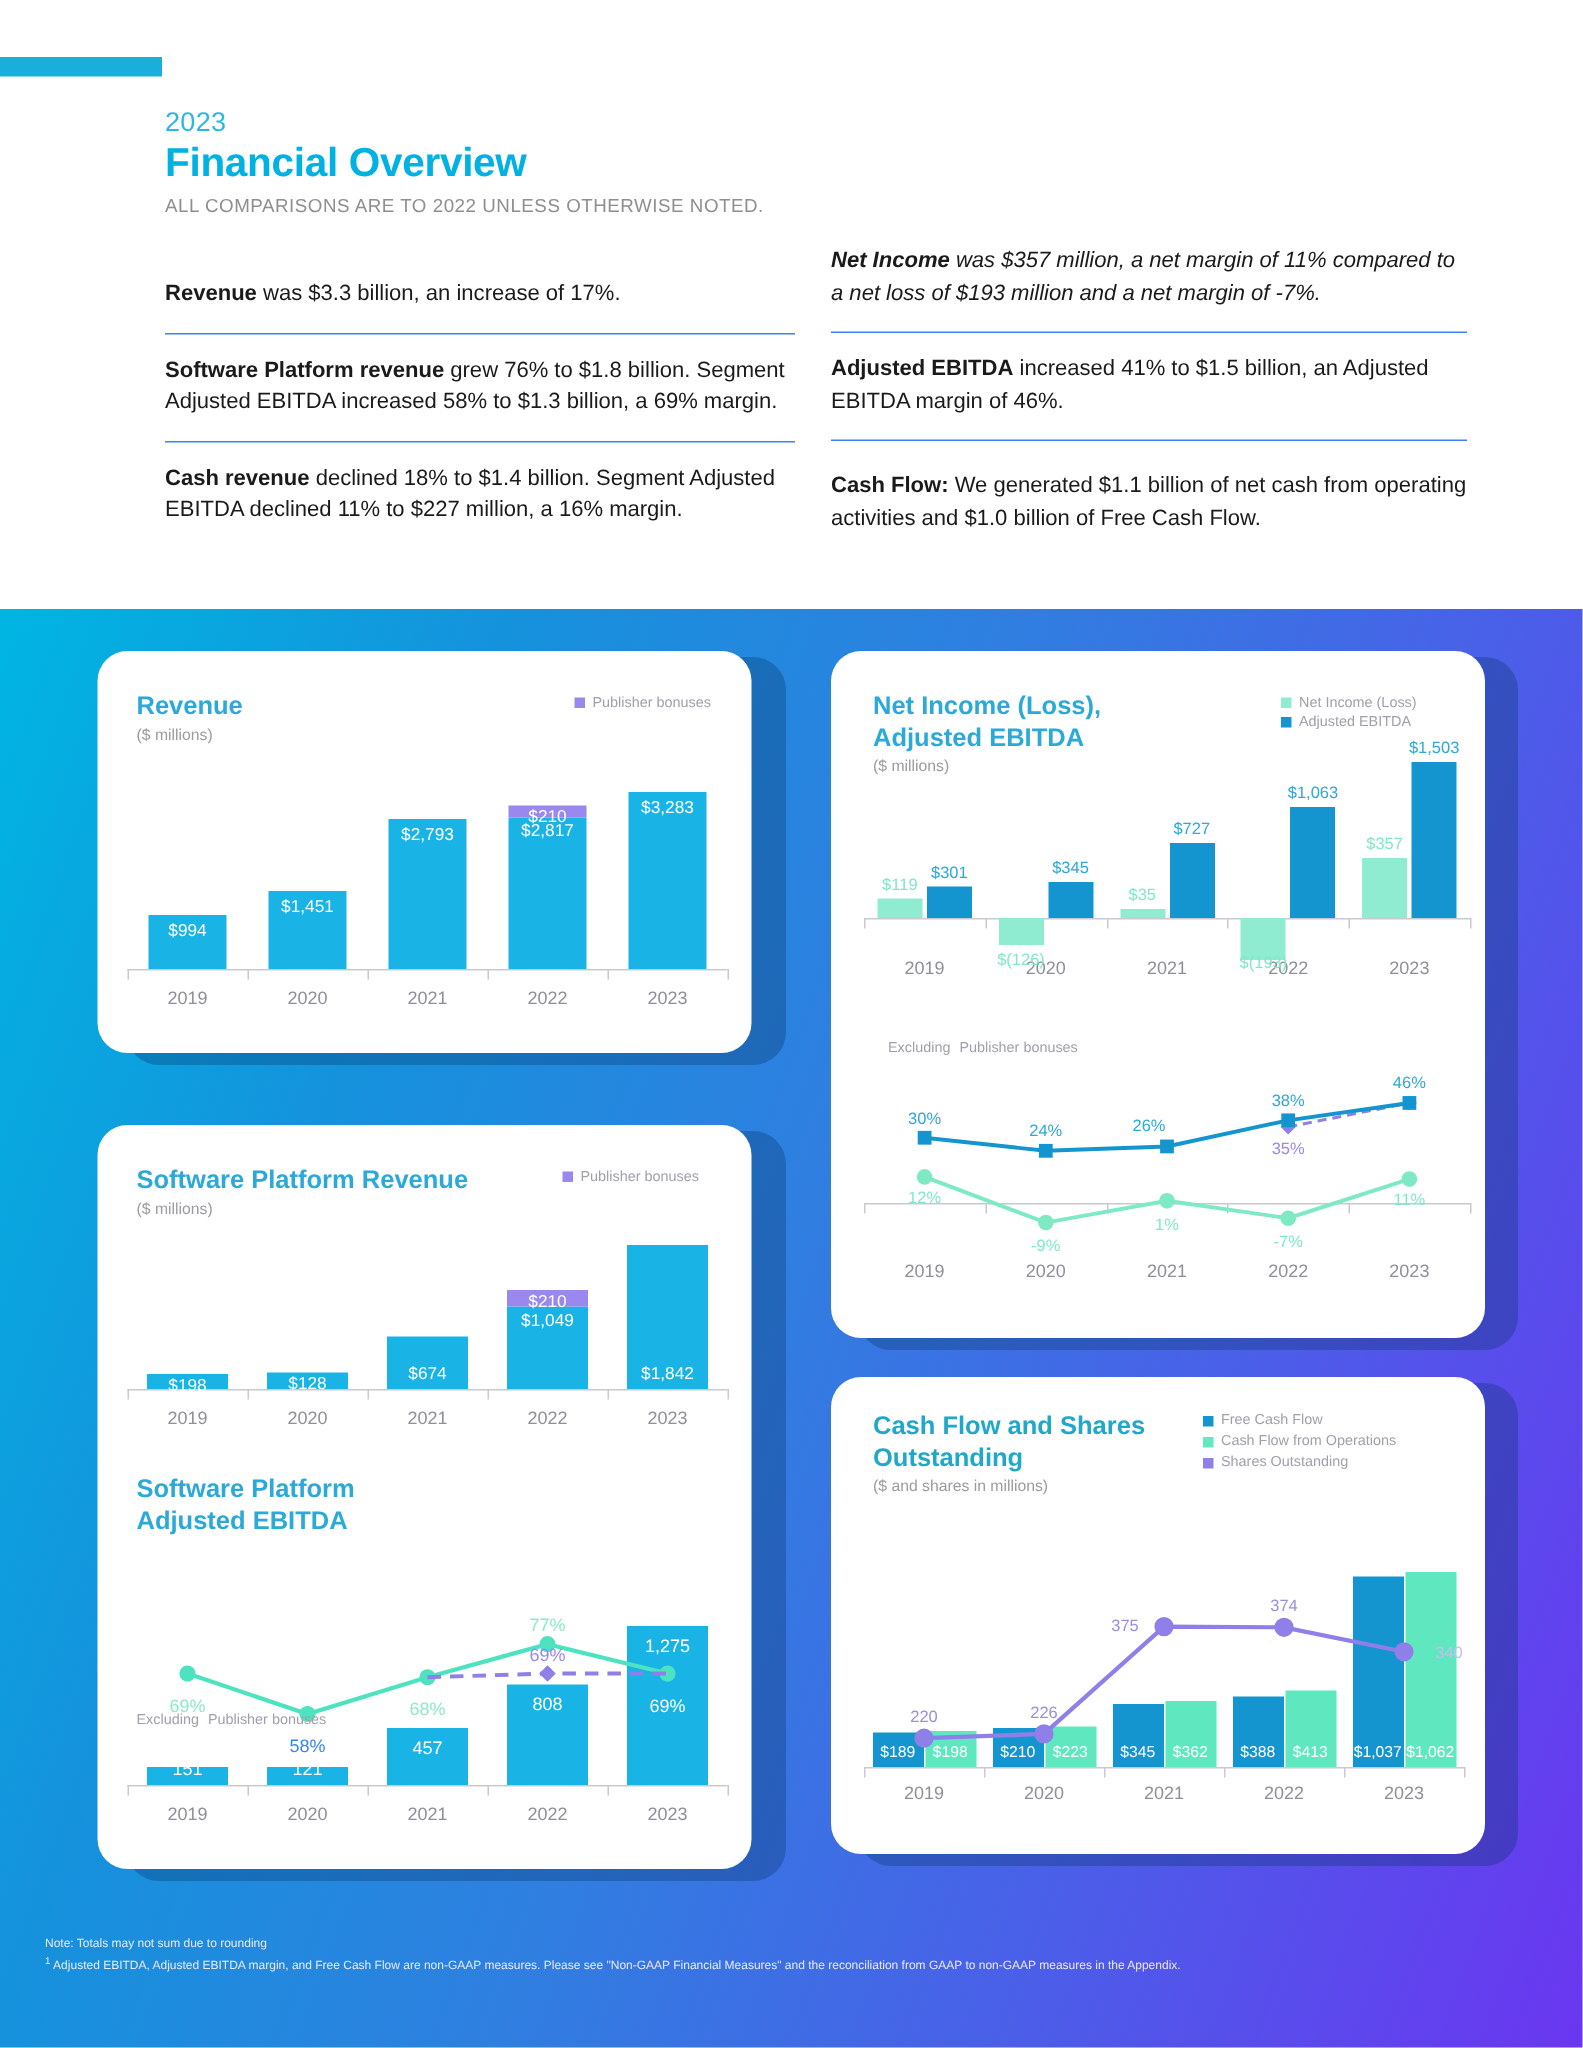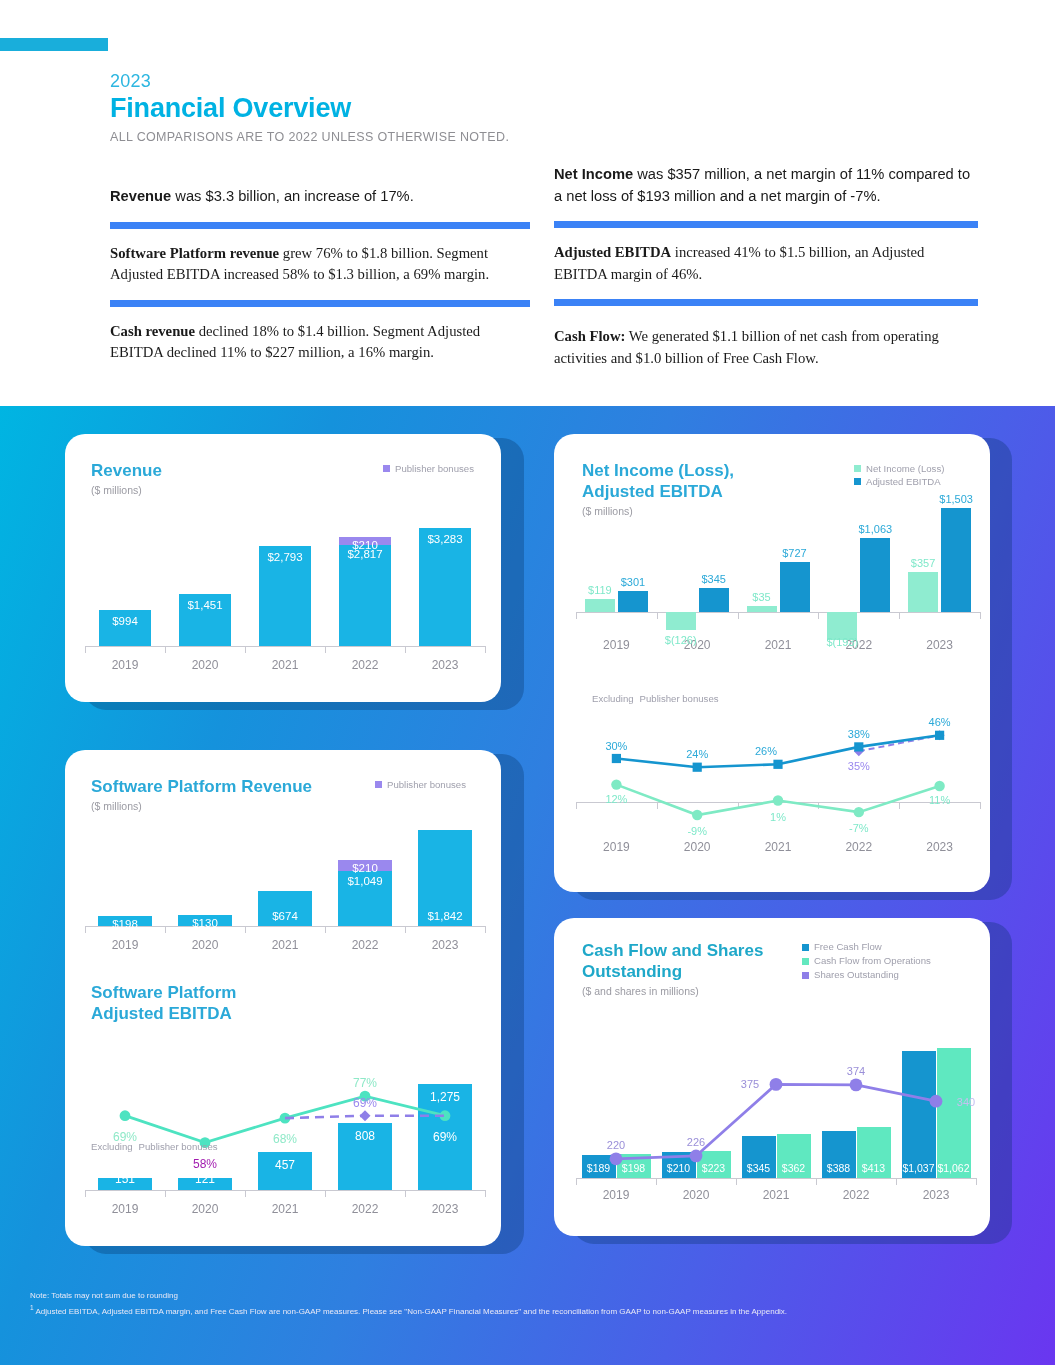--- a/index.html
+++ b/index.html
@@ -18,23 +18,23 @@
   .hdr { position:absolute; left:110px; top:70px; }
   .hdr-year { font-size:18px; color:#2cb6e0; letter-spacing:0.2px; line-height:22px; }
   .hdr-title { font-size:27px; font-weight:bold; color:#00b2e3; line-height:32px; letter-spacing:-0.2px; }
   .hdr-sub { position:absolute; left:110px; top:130px; font-size:12.5px; color:#8e8e93; letter-spacing:0.35px; }
 
   
   .bullets { position:absolute; top:160px; font-size:14.7px; line-height:21.5px; color:#1a1a1a; }
   .bullets.left  { left:110px; width:420px; }
   .bullets.right { left:554px; width:424px; }
   .bullet { padding:14px 0 14px 0; }
-  .bullet + .bullet { border-top:7px solid #3b82f6;font-family:Liberation Serif, serif; }
+  .bullet + .bullet { border-top:1px solid #3b82f6; }
   .bullets.left .bullet:first-child  { padding-top:26px; }
-  .bullets.right .bullet:first-child { padding-top:4px; }
+  .bullets.right .bullet:first-child { padding-top:4px;font-style:italic; }
   .bullets.right .bullet:last-child  { padding-top:20px; }
   .bullet b { font-weight:bold; }
 
   
   .gradient-panel {
     position:absolute; left:0; top:406px; width:1055px; height:959px;
     background:linear-gradient(110deg,#00b5e2 0%, #1592dc 24%, #2f7fe0 48%, #4a5fe8 72%, #6a36f0 100%);
   }
 
   
@@ -167,21 +167,21 @@
         <div class="tick" style="left: 320px; top: 110px; height: 7px;"></div>
         <div class="tick" style="left: 400px; top: 110px; height: 7px;"></div>
         <div class="xlabel" style="left: 0px; top: 122px; width: 80px;">2019</div>
         <div class="xlabel" style="left: 80px; top: 122px; width: 80px;">2020</div>
         <div class="xlabel" style="left: 160px; top: 122px; width: 80px;">2021</div>
         <div class="xlabel" style="left: 240px; top: 122px; width: 80px;">2022</div>
         <div class="xlabel" style="left: 320px; top: 122px; width: 80px;">2023</div>
         <div class="bar" style="left: 13px; top: 99.6808px; width: 54px; height: 10.3192px; background: rgb(25, 180, 229);"></div>
         <div class="bar-lbl" style="left: 1px; top: 101.681px; width: 78px; color: rgb(255, 255, 255); font-size: 11.5px; font-weight: normal;">$198</div>
         <div class="bar" style="left: 93px; top: 99.2117px; width: 54px; height: 10.7883px; background: rgb(25, 180, 229);"></div>
-        <div class="bar-lbl" style="left: 81px; top: 101.212px; width: 78px; color: rgb(255, 255, 255); font-size: 11.5px; font-weight: normal;">$130</div>
+        <div class="bar-lbl" style="left: 81px; top: 101.212px; width: 78px; color: rgb(255, 255, 255); font-size: 11.5px; font-weight: normal;">$128</div>
         <div class="bar" style="left: 173px; top: 74.873px; width: 54px; height: 35.127px; background: rgb(25, 180, 229);"></div>
         <div class="bar-lbl" style="left: 161px; top: 94px; width: 78px; color: rgb(255, 255, 255); font-size: 11.5px; font-weight: normal;">$674</div>
         <div class="bar" style="left: 253px; top: 55.329px; width: 54px; height: 54.671px; background: rgb(25, 180, 229);"></div>
         <div class="bar" style="left: 253px; top: 44.3844px; width: 54px; height: 10.9446px; background: rgb(154, 136, 238);"></div>
         <div class="bar-lbl" style="left: 243px; top: 46.3844px; width: 74px; color: rgb(255, 255, 255); font-size: 11.5px; font-weight: normal;">$210</div>
         <div class="bar-lbl" style="left: 243px; top: 59.329px; width: 74px; color: rgb(255, 255, 255); font-size: 11.5px; font-weight: normal;">$1,049</div>
         <div class="bar" style="left: 333px; top: 14px; width: 54px; height: 96px; background: rgb(25, 180, 229);"></div>
         <div class="bar-lbl" style="left: 321px; top: 94px; width: 78px; color: rgb(255, 255, 255); font-size: 11.5px; font-weight: normal;">$1,842</div>
       </div>
 
@@ -217,21 +217,21 @@
           <polyline points="40,93.69999999999999 120,120.65 200,96.15 280,74.1 360,93.69999999999999" fill="none" stroke="#4de3c1" stroke-width="2.8"></polyline>
           <circle cx="40" cy="93.69999999999999" r="5.4" fill="#4de3c1"></circle>
           <circle cx="120" cy="120.65" r="5.4" fill="#4de3c1"></circle>
           <circle cx="200" cy="96.15" r="5.4" fill="#4de3c1"></circle>
           <circle cx="280" cy="74.1" r="5.4" fill="#4de3c1"></circle>
           <circle cx="360" cy="93.69999999999999" r="5.4" fill="#4de3c1"></circle>
           <polyline points="200,96.15 280,93.69999999999999 360,93.69999999999999" fill="none" stroke="#8f7fe8" stroke-width="2.6" stroke-dasharray="9 6"></polyline>
           <polygon points="280,88.19999999999999 285.5,93.69999999999999 280,99.19999999999999 274.5,93.69999999999999" fill="#8f7fe8"></polygon>
         </svg>
         <div class="bar-lbl" style="left: 14px; top: 107.7px; width: 52px; color: rgb(143, 233, 200); font-size: 12px; font-weight: normal;">69%</div>
-        <div class="bar-lbl" style="left: 94px; top: 134.65px; width: 52px; color: #a21caf; font-size: 12px; font-weight: normal;">58%</div>
+        <div class="bar-lbl" style="left: 94px; top: 134.65px; width: 52px; color: #3b82f6; font-size: 12px; font-weight: normal;">58%</div>
         <div class="bar-lbl" style="left: 174px; top: 110.15px; width: 52px; color: rgb(143, 233, 200); font-size: 12px; font-weight: normal;">68%</div>
         <div class="bar-lbl" style="left: 254px; top: 54.1px; width: 52px; color: rgb(143, 233, 200); font-size: 12px; font-weight: normal;">77%</div>
         <div class="bar-lbl" style="left: 334px; top: 107.7px; width: 52px; color: rgb(255, 255, 255); font-size: 12px; font-weight: normal;">69%</div>
         <div class="bar-lbl" style="left: 254px; top: 73.7px; width: 52px; color: rgb(154, 136, 238); font-size: 12px; font-weight: normal;">69%</div>
         <div class="legend" style="left: 6px; top: 118px;">
           <div style="display:flex;align-items:flex-start;gap:6px">
             <div>Excluding</div>
             <div>Publisher bonuses</div>
           </div>
         </div>

